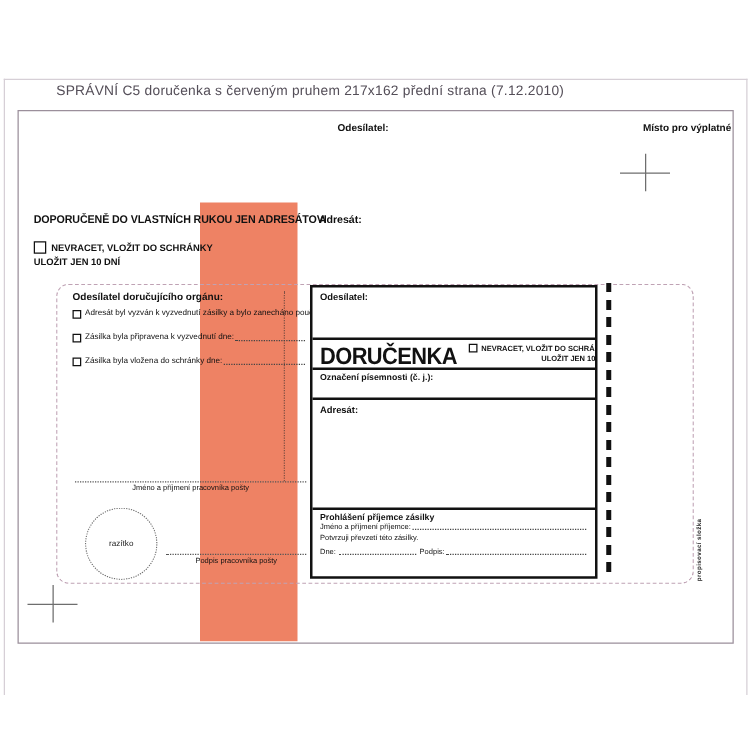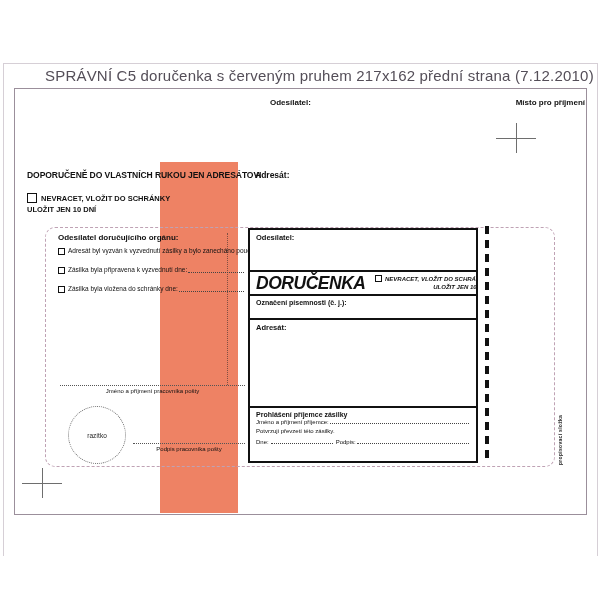--- a/index.html
+++ b/index.html
@@ -1,21 +1,21 @@
 <!DOCTYPE html>
 <html><head>
 <meta charset="utf-8">
 <style>
   html,body{margin:0;padding:0;background:#ffffff;}
   .page{position:relative;width:600px;height:600px;background:#ffffff;overflow:hidden;
         font-family:"Liberation Sans",sans-serif;color:#111;}
   .abs{position:absolute;}
   .outer-frame{left:3px;top:63px;width:593px;height:492px;
                border:1px solid #d6cfd6;border-bottom:none;}
-  .sheet-title{left:45px;top:67px;font-size:15px;color:#544e58;letter-spacing:0.2px;}
+  .sheet-title{left:45px;top:67px;font-size:11px;color:#544e58;letter-spacing:0.2px;}
   .envelope{left:14px;top:88px;width:571px;height:425px;border:1px solid #9b8f9b;background:#fff;}
   .stripe{left:160px;top:162px;width:78px;height:351px;background:#ee8264;}
   .top-sender{left:270px;top:98px;font-size:8px;font-weight:bold;}
   .top-postage{left:505px;top:98px;width:80px;text-align:right;font-size:8px;font-weight:bold;}
   .cross-h{height:1px;background:#6e6e6e;}
   .cross-v{width:1px;background:#6e6e6e;}
   .headline{left:27px;top:170px;font-size:9px;font-weight:bold;white-space:nowrap;
             transform:scaleX(0.95);transform-origin:left top;letter-spacing:-0.1px;}
   .top-adresat{left:255px;top:170px;font-size:8.5px;font-weight:bold;}
   .cb{border:1.6px solid #111;background:#fff;display:inline-block;box-sizing:border-box;}
@@ -32,21 +32,21 @@
   .leader{border-bottom:1px dotted #444;flex:1;margin:0 1px 1px 1px;min-width:6px;}
   .dotline{border-bottom:1px dotted #555;height:0;}
   .under-label{font-size:6px;text-align:center;white-space:nowrap;}
   .stamp{left:68px;top:406px;width:56px;height:56px;border:1px dotted #6e6e6e;border-radius:50%;
          display:flex;align-items:center;justify-content:center;font-size:6.5px;color:#222;}
   .rcpt{left:248px;top:228px;width:230px;height:235px;border:2px solid #111;background:#fff;
         box-sizing:border-box;display:flex;flex-direction:column;}
   .rcpt .sec{box-sizing:border-box;border-bottom:2px solid #111;padding:3px 6px;overflow:hidden;}
   .rcpt .sec:last-child{border-bottom:none;}
   .sec-sender{height:42px;font-size:7.5px;font-weight:bold;}
-  .sec-title{height:24px;display:flex;align-items:center;justify-content:space-between;padding:0 5px 0 6px;font-style:italic;}
+  .sec-title{height:24px;display:flex;justify-content:space-between;padding:0 5px 0 6px;}
   .big-title{font-size:19px;font-weight:bold;letter-spacing:-0.5px;white-space:nowrap;
              transform:scaleX(0.92);transform-origin:left center;}
   .form-notice{font-size:6px;line-height:7.5px;font-weight:bold;text-align:right;white-space:nowrap;}
   .form-notice .cb{width:7px;height:7px;border-width:1.4px;margin-right:3px;vertical-align:-1px;}
   .sec-doc{height:24px;font-size:7px;font-weight:bold;}
   .sec-addr{height:88px;font-size:7.5px;font-weight:bold;}
   .sec-recip{height:51px;font-size:6px;padding-top:2px;}
   .recip-head{font-size:7px;font-weight:bold;}
   .flexrow{display:flex;align-items:flex-end;}
   .sec-recip .row-name{margin-top:1px;}
@@ -66,21 +66,21 @@
 
   <div class="abs outer-frame"></div>
 
   <div class="abs sheet-title">SPRÁVNÍ C5 doručenka s červeným pruhem 217x162 přední strana   (7.12.2010)</div>
 
   <div class="abs envelope"></div>
 
   <div class="abs stripe"></div>
 
   <div class="abs top-sender">Odesílatel:</div>
-  <div class="abs top-postage">Místo pro příjmení</div>
+  <div class="abs top-postage">Místo pro výplatné</div>
 
   <div class="abs cross-h" style="left:496px;top:138px;width:40px;"></div>
   <div class="abs cross-v" style="left:516px;top:123px;height:30px;"></div>
 
   <div class="abs headline">DOPORUČENĚ DO VLASTNÍCH RUKOU JEN ADRESÁTOVI</div>
   <div class="abs top-adresat">Adresát:</div>
 
   <span class="abs cb notice-cb"></span>
   <div class="abs notice-l1">NEVRACET, VLOŽIT DO SCHRÁNKY</div>
   <div class="abs notice-l2">ULOŽIT JEN 10 DNÍ</div>

